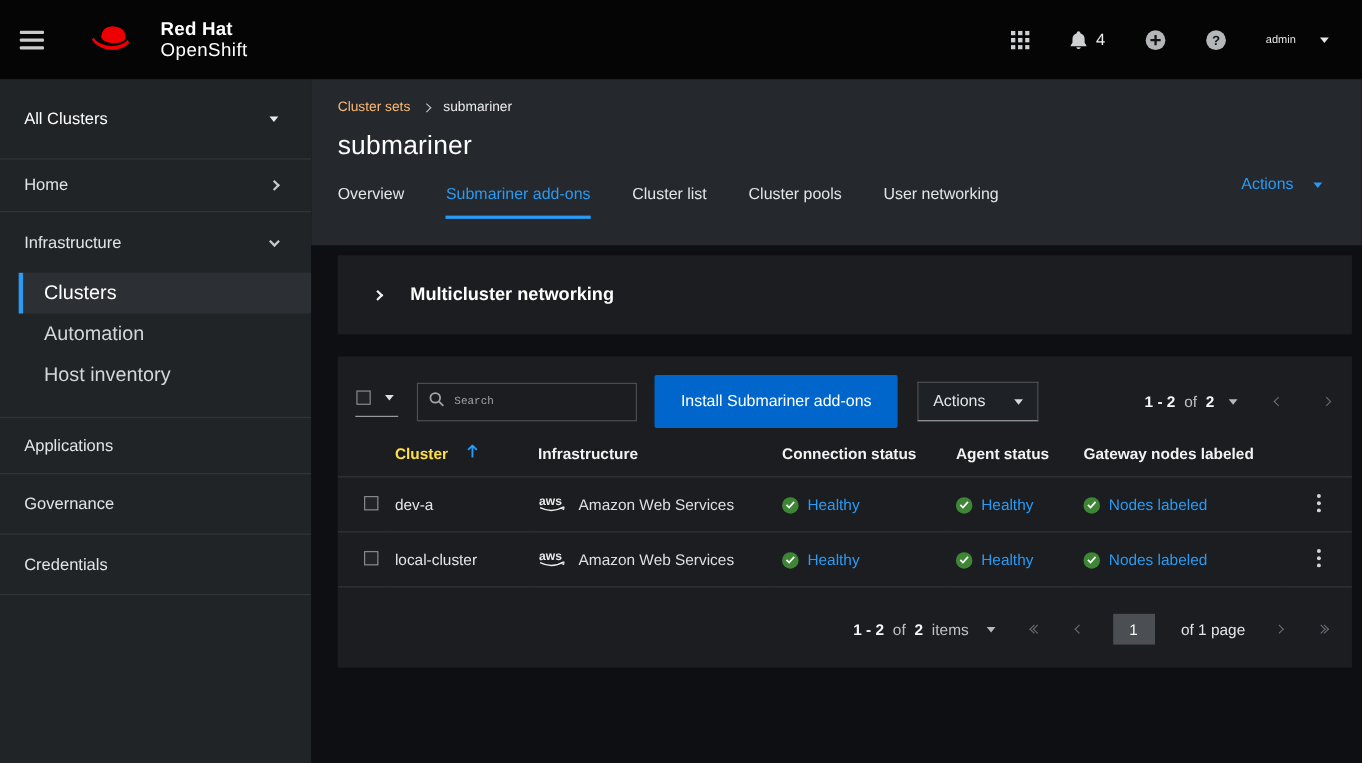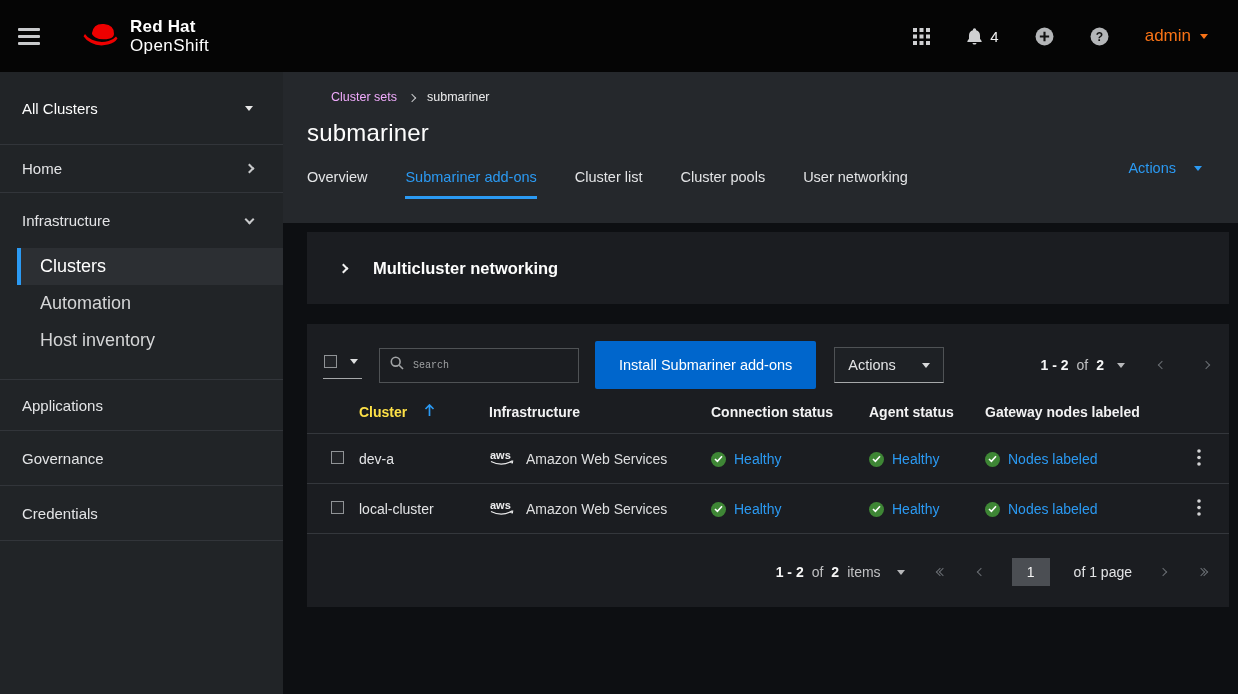--- a/index.html
+++ b/index.html
@@ -9,28 +9,28 @@
     background:#0d0f12;
     color:#e0e0e0;
     -webkit-font-smoothing: antialiased;
   }
 
   
   .masthead { height:72px; background:#050505; display:flex; align-items:center; }
   .hamburger { margin-left:18px; width:24px; cursor:pointer; }
   .hamburger span { display:block; width:22px; height:3px; background:#c9cacc; margin:4px 0; border-radius:1px; }
   .brand { display:flex; align-items:center; margin-left:36px; }
-  .brand-text { margin-left:6px; line-height:19px; }
+  .brand-text { margin-left:22px; line-height:19px; }
   .brand-top { color:#fff; font-weight:700; font-size:17px; letter-spacing:.2px; }
   .brand-bottom { color:#fff; font-weight:300; font-size:17px; letter-spacing:.4px; }
   .mast-right { margin-left:auto; display:flex; align-items:center; gap:36px; padding-right:30px; }
   .mast-icon { display:flex; align-items:center; cursor:pointer; }
   .bell-group { display:flex; align-items:center; gap:7px; }
   .bell-count { color:#f0f0f0; font-size:15px; }
-  .user-menu { display:flex; align-items:center; gap:9px; color:#f97316; font-size:17px; cursor:pointer; }
+  .user-menu { display:flex; align-items:center; gap:22px; color:#e5e5e5; font-size:10px; cursor:pointer; }
   .caret-down { display:inline-block; width:0; height:0; border-left:4px solid transparent; border-right:4px solid transparent; border-top:5px solid currentColor; }
 
   
   .layout { display:flex; height:622px; }
   .sidebar { width:283px; background:#212427; flex-shrink:0; display:flex; flex-direction:column; }
   .main { flex:1; display:flex; flex-direction:column; min-width:0; }
 
   
   .side-row { display:flex; align-items:center; justify-content:space-between; padding:0 30px 0 22px; color:#e3e4e6; font-size:15px; cursor:pointer;text-align:right; }
   .side-divider { border-bottom:1px solid #32353a; }
@@ -44,21 +44,21 @@
 
   .chv { display:inline-block; width:7px; height:7px; border-right:2px solid #c8c9cb; border-bottom:2px solid #c8c9cb; }
   .chv-right { transform:rotate(-45deg); }
   .chv-down  { transform:rotate(45deg); margin-top:-3px; }
   .chv-left  { transform:rotate(135deg); }
   .chv-sm { width:6px; height:6px; border-width:1.5px; }
 
   
   .page-header { background:#25282c; height:151px; padding:18px 24px 0; position:relative; }
   .breadcrumb { display:flex; align-items:center; gap:12px; font-size:12.5px; }
-  .breadcrumb a { color:#f0abfc; text-decoration:none; cursor:pointer;margin-left:24px; }
+  .breadcrumb a { color:#fdba74; text-decoration:none; cursor:pointer; }
   .crumb-sep { color:#9b9da0; margin-top:1px; }
   .crumb-current { color:#ececed; }
   .page-title { margin-top:15px; font-size:24px; font-weight:400; color:#fdfdfd; letter-spacing:.2px; }
   .page-actions { position:absolute; top:88px; right:36px; display:flex; align-items:center; gap:18px; color:#2b9af3; font-size:14.5px; cursor:pointer; }
   .tabs { display:flex; gap:38px; margin-top:22px; }
   .tab { font-size:14.5px; color:#e3e4e6; padding-bottom:11px; border-bottom:3px solid transparent; cursor:pointer; }
   .tab.active { color:#2b9af3; border-bottom-color:#2b9af3; }
 
   
   .content { flex:1; padding:9px 9px 0 24px; background:#0d0f12; overflow:hidden; }

